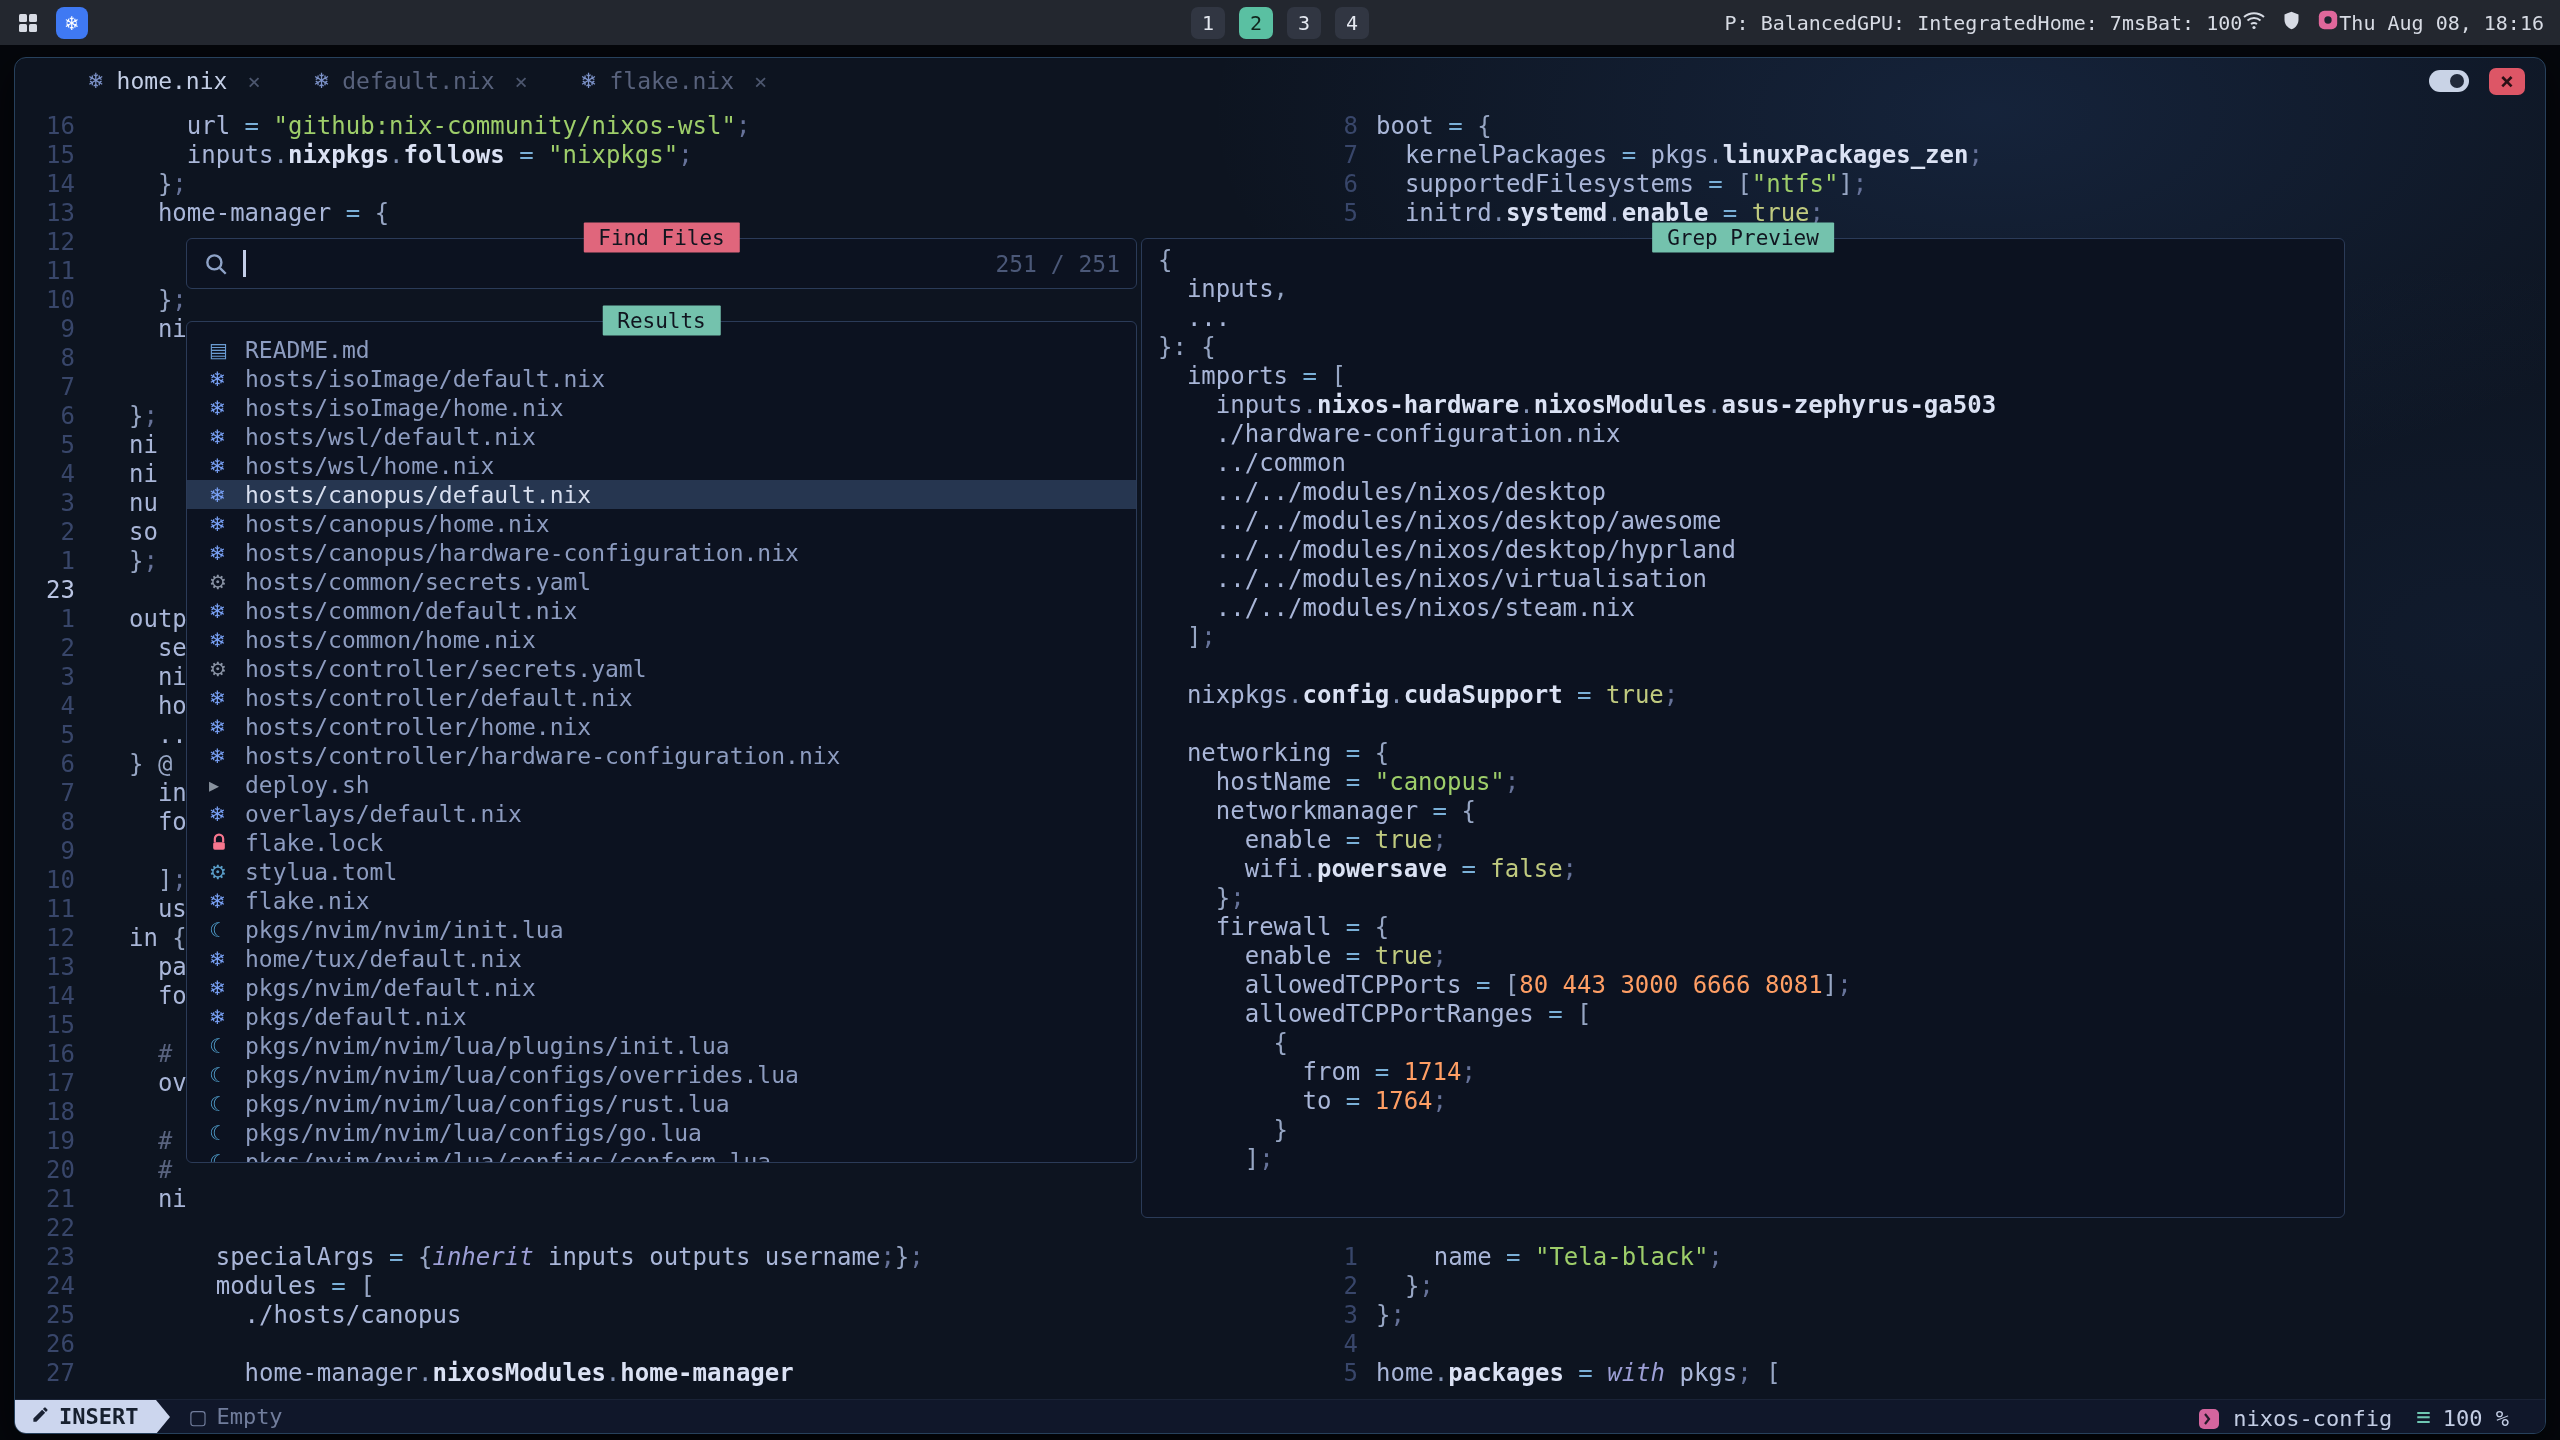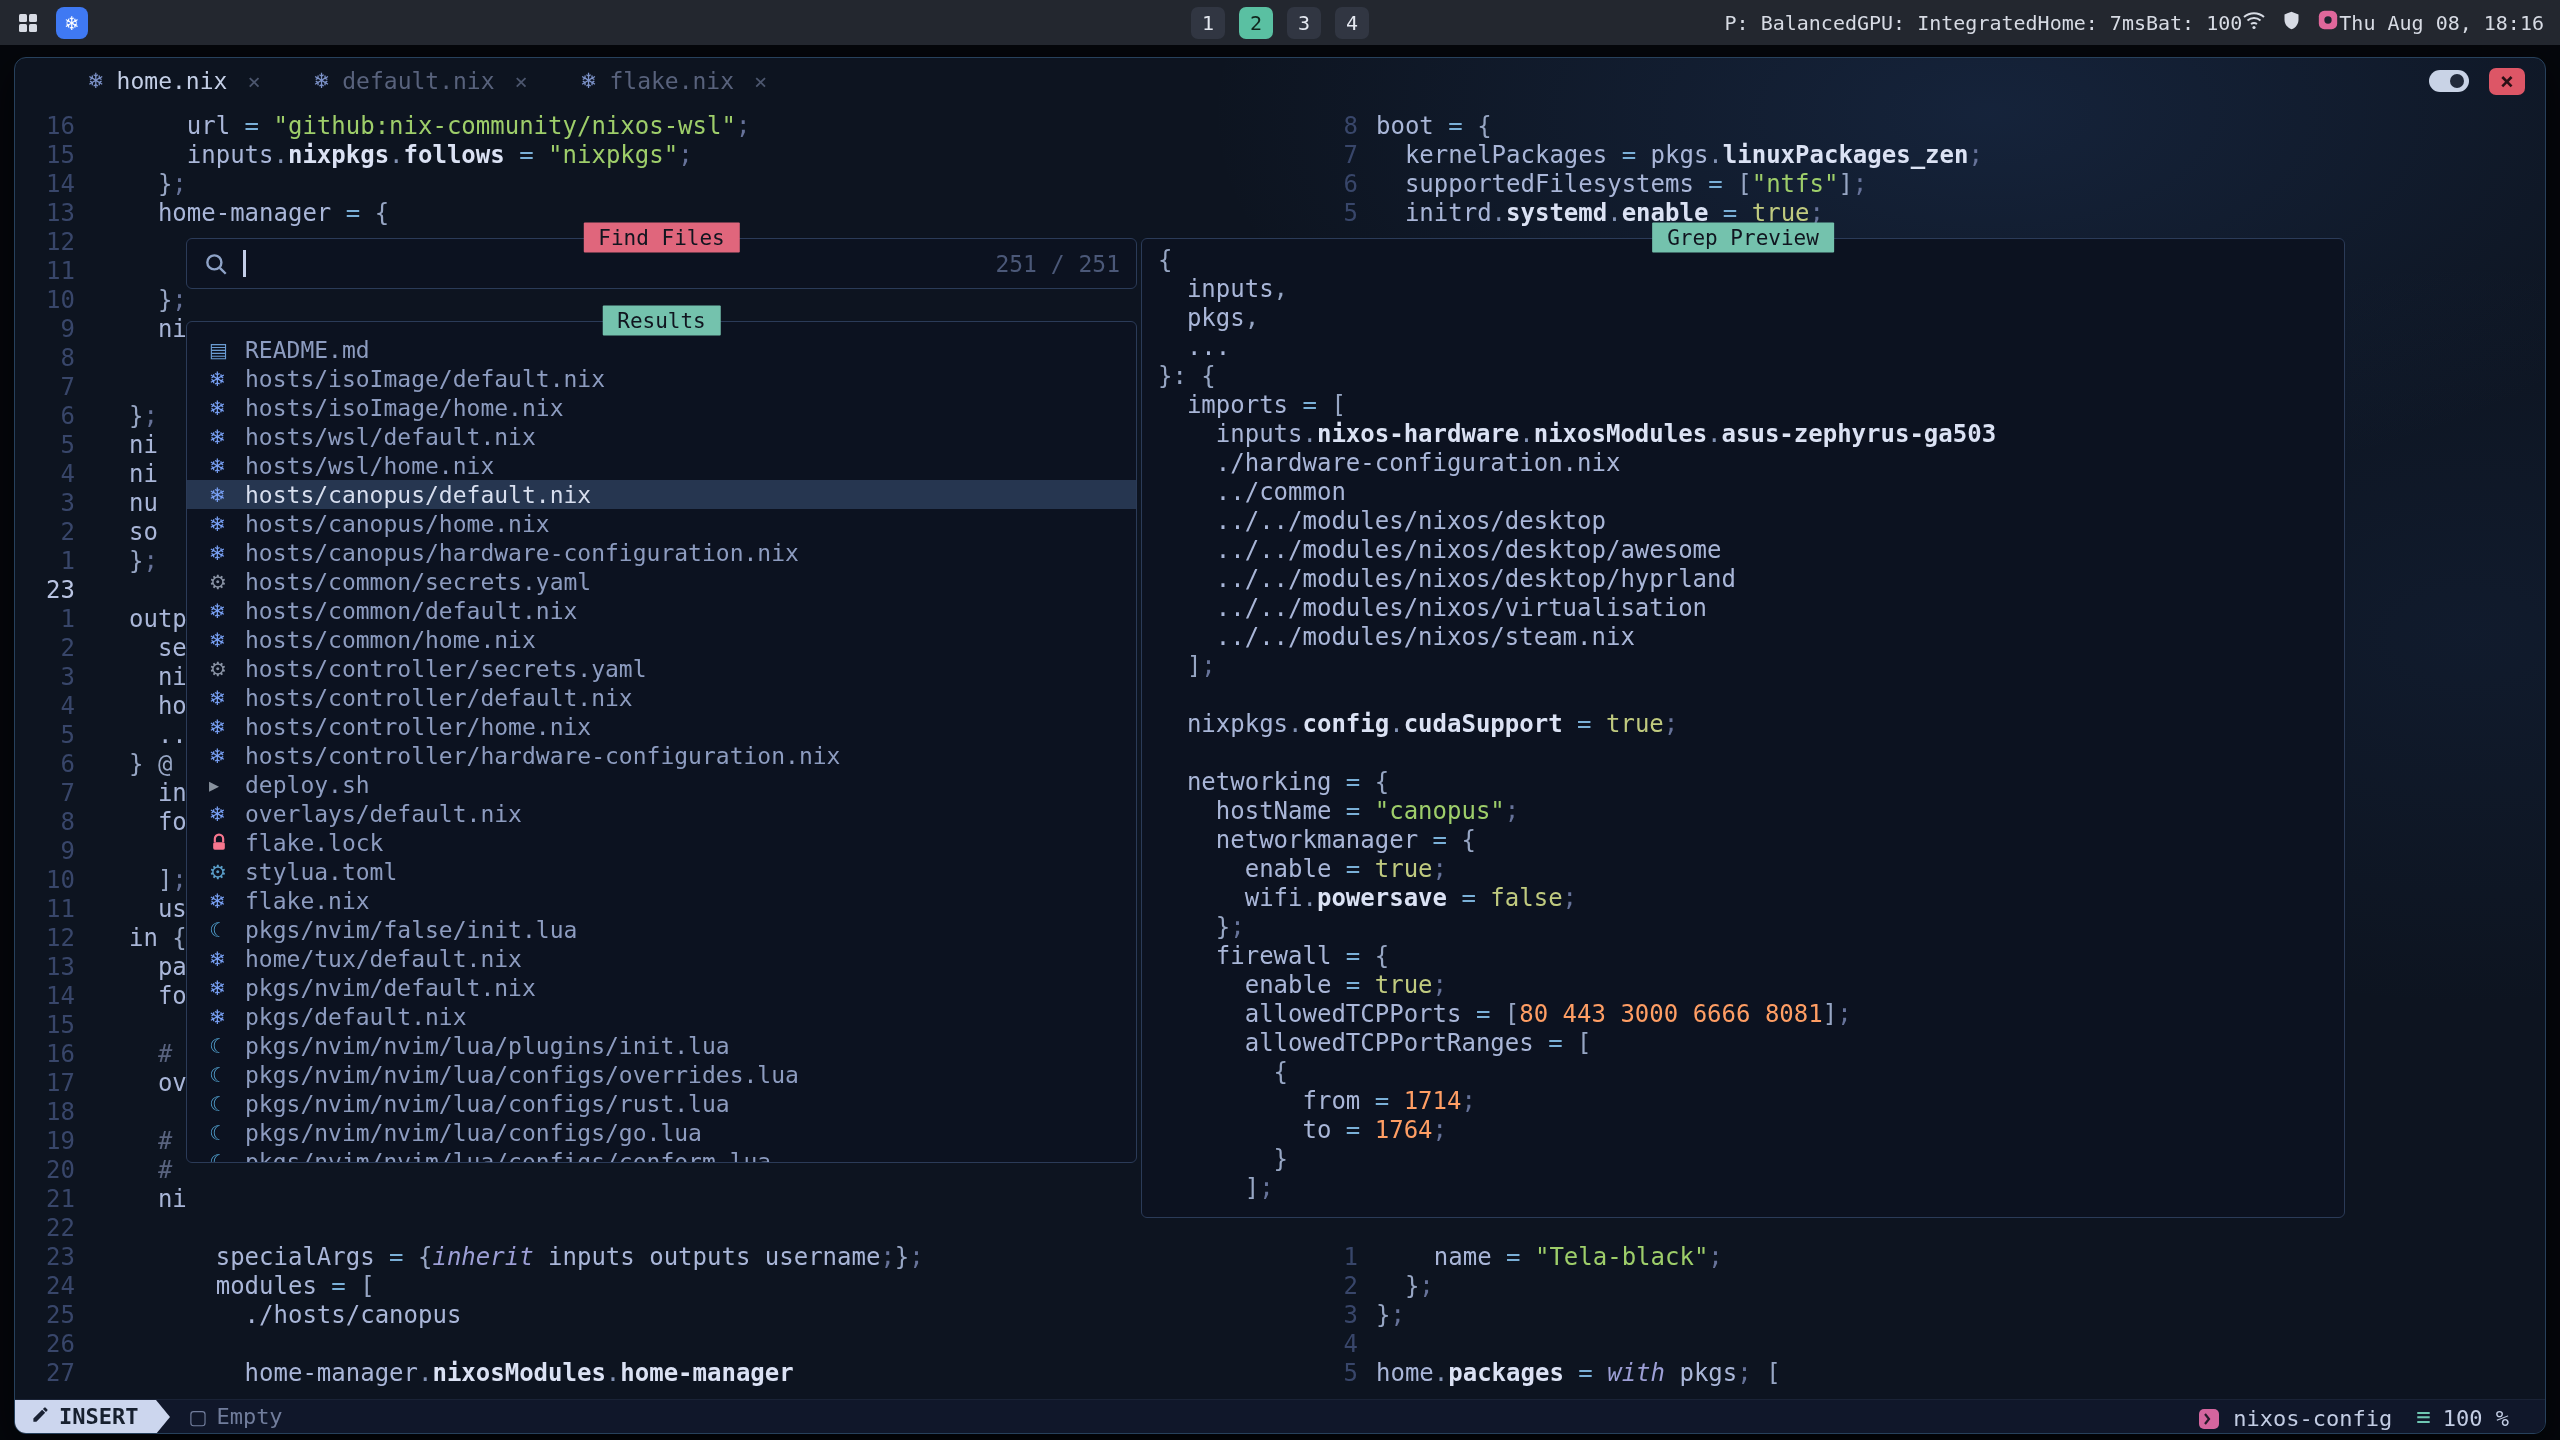--- a/index.html
+++ b/index.html
@@ -206,39 +206,38 @@
             <div class="rrow"><span class="ric" style="color: rgb(122, 162, 247);">❄</span><span>hosts/controller/home.nix</span></div>
             <div class="rrow"><span class="ric" style="color: rgb(122, 162, 247);">❄</span><span>hosts/controller/hardware-configuration.nix</span></div>
             <div class="rrow"><span class="ric" style="color: rgb(137, 146, 159);">▸</span><span>deploy.sh</span></div>
             <div class="rrow"><span class="ric" style="color: rgb(122, 162, 247);">❄</span><span>overlays/default.nix</span></div>
             <div class="rrow"><span class="ric"><svg width="20" height="20" viewBox="0 0 24 24">
                   <path d="M7 11V7a5 5 0 0 1 10 0v4" fill="none" stroke="#f7768e" stroke-width="2.6"></path>
                   <rect x="5" y="11" width="14" height="9" rx="2" fill="#f7768e"></rect>
                 </svg></span><span>flake.lock</span></div>
             <div class="rrow"><span class="ric" style="color: rgb(90, 158, 201);">⚙</span><span>stylua.toml</span></div>
             <div class="rrow"><span class="ric" style="color: rgb(122, 162, 247);">❄</span><span>flake.nix</span></div>
-            <div class="rrow"><span class="ric" style="color: rgb(81, 160, 207);">☾</span><span>pkgs/nvim/false/init.lua</span></div>
+            <div class="rrow"><span class="ric" style="color: rgb(81, 160, 207);">☾</span><span>pkgs/nvim/nvim/init.lua</span></div>
             <div class="rrow"><span class="ric" style="color: rgb(122, 162, 247);">❄</span><span>home/tux/default.nix</span></div>
             <div class="rrow"><span class="ric" style="color: rgb(122, 162, 247);">❄</span><span>pkgs/nvim/default.nix</span></div>
             <div class="rrow"><span class="ric" style="color: rgb(122, 162, 247);">❄</span><span>pkgs/default.nix</span></div>
             <div class="rrow"><span class="ric" style="color: rgb(81, 160, 207);">☾</span><span>pkgs/nvim/nvim/lua/plugins/init.lua</span></div>
             <div class="rrow"><span class="ric" style="color: rgb(81, 160, 207);">☾</span><span>pkgs/nvim/nvim/lua/configs/overrides.lua</span></div>
             <div class="rrow"><span class="ric" style="color: rgb(81, 160, 207);">☾</span><span>pkgs/nvim/nvim/lua/configs/rust.lua</span></div>
             <div class="rrow"><span class="ric" style="color: rgb(81, 160, 207);">☾</span><span>pkgs/nvim/nvim/lua/configs/go.lua</span></div>
             <div class="rrow"><span class="ric" style="color: rgb(81, 160, 207);">☾</span><span>pkgs/nvim/nvim/lua/configs/conform.lua</span></div>
             <div class="rrow"><span class="ric" style="color: rgb(81, 160, 207);">☾</span><span>from/nvim/nvim/lua/configs/lspconfig.lua</span></div>
           </div>
       </div>
 
       <div class="ovl previewbox">
         <span class="badge badge-teal">Grep Preview</span>
         <div class="preview" id="preview-lines">
             <div class="pline"><span class="t-punc">{</span></div>
             <div class="pline">  inputs<span class="t-punc">,</span></div>
-            <div class="pline">  pkgs<span class="t-punc">,</span></div>
             <div class="pline">  ...</div>
             <div class="pline"><span class="t-punc">}</span><span class="t-punc">:</span> <span class="t-punc">{</span></div>
             <div class="pline">  imports <span class="t-eq">=</span> <span class="t-punc">[</span></div>
             <div class="pline">    <span class="t-id">inputs</span><span class="t-dot">.</span><span class="t-prop">nixos-hardware</span><span class="t-dot">.</span><span class="t-prop">nixosModules</span><span class="t-dot">.</span><span class="t-prop">asus-zephyrus-ga503</span></div>
             <div class="pline">    ./hardware-configuration.nix</div>
             <div class="pline">    ../common</div>
             <div class="pline">    ../../modules/nixos/desktop</div>
             <div class="pline">    ../../modules/nixos/desktop/awesome</div>
             <div class="pline">    ../../modules/nixos/desktop/hyprland</div>
             <div class="pline">    ../../modules/nixos/virtualisation</div>

